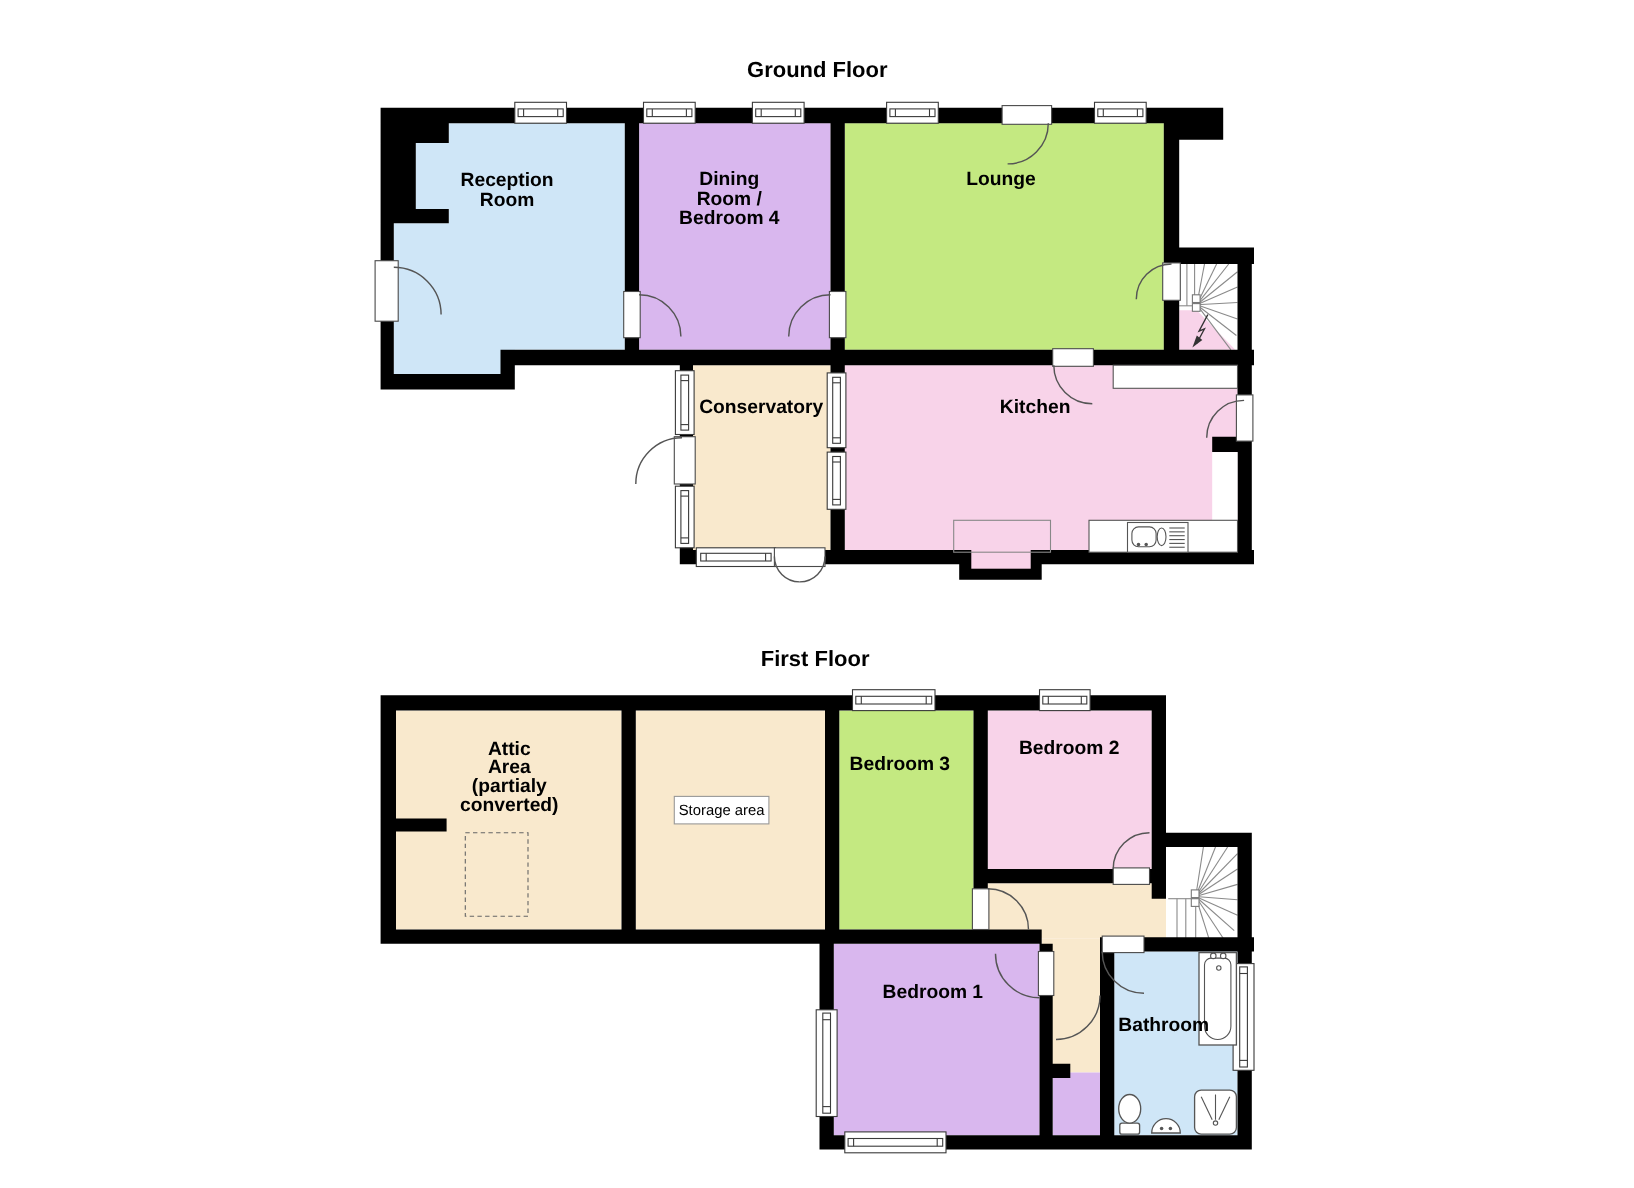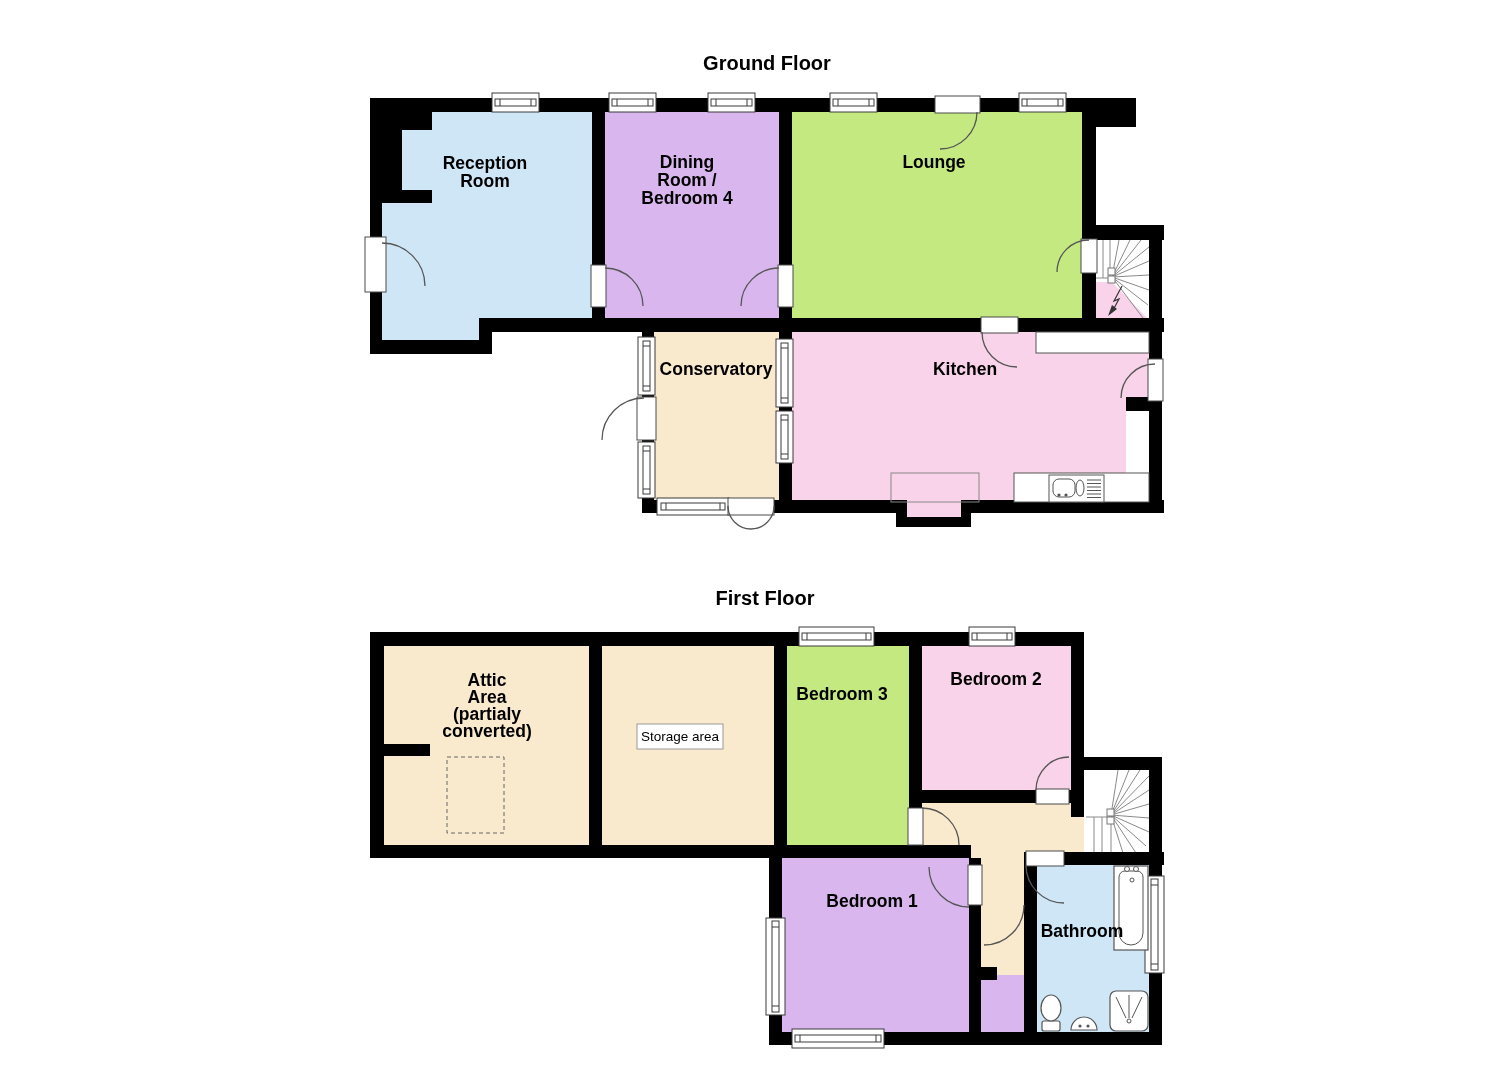--- a/index.html
+++ b/index.html
@@ -1,16 +1,16 @@
 <!DOCTYPE html>
 <html><head>
 <meta charset="utf-8">
 <style>
   html,body{margin:0;padding:0;background:#ffffff;}
-  .canvas{position:relative;width:1363px;height:1080px;background:#ffffff;overflow:hidden;margin-left:24px;}
+  .canvas{position:relative;width:1363px;height:1080px;background:#ffffff;overflow:hidden;}
   svg{position:absolute;left:0;top:0;}
   .floor-title{font:bold 20px "Liberation Sans", sans-serif;fill:#000;text-anchor:middle;}
   .room-label{font:bold 17.5px "Liberation Sans", sans-serif;fill:#000;text-anchor:middle;}
   .small-label{font:13.5px "Liberation Sans", sans-serif;fill:#000;text-anchor:middle;}
   .win rect{fill:#fff;stroke:#3a3a3a;stroke-width:1;}
   .win line{stroke:#3a3a3a;stroke-width:1;}
   .door-gap{fill:#fff;stroke:#4a4a4a;stroke-width:1;}
   .door-arc{fill:none;stroke:#555;stroke-width:1.3;}
   .stair-line{stroke:#8a8a8a;stroke-width:1;}
   .stair-post{fill:#fff;stroke:#777;stroke-width:1;}

